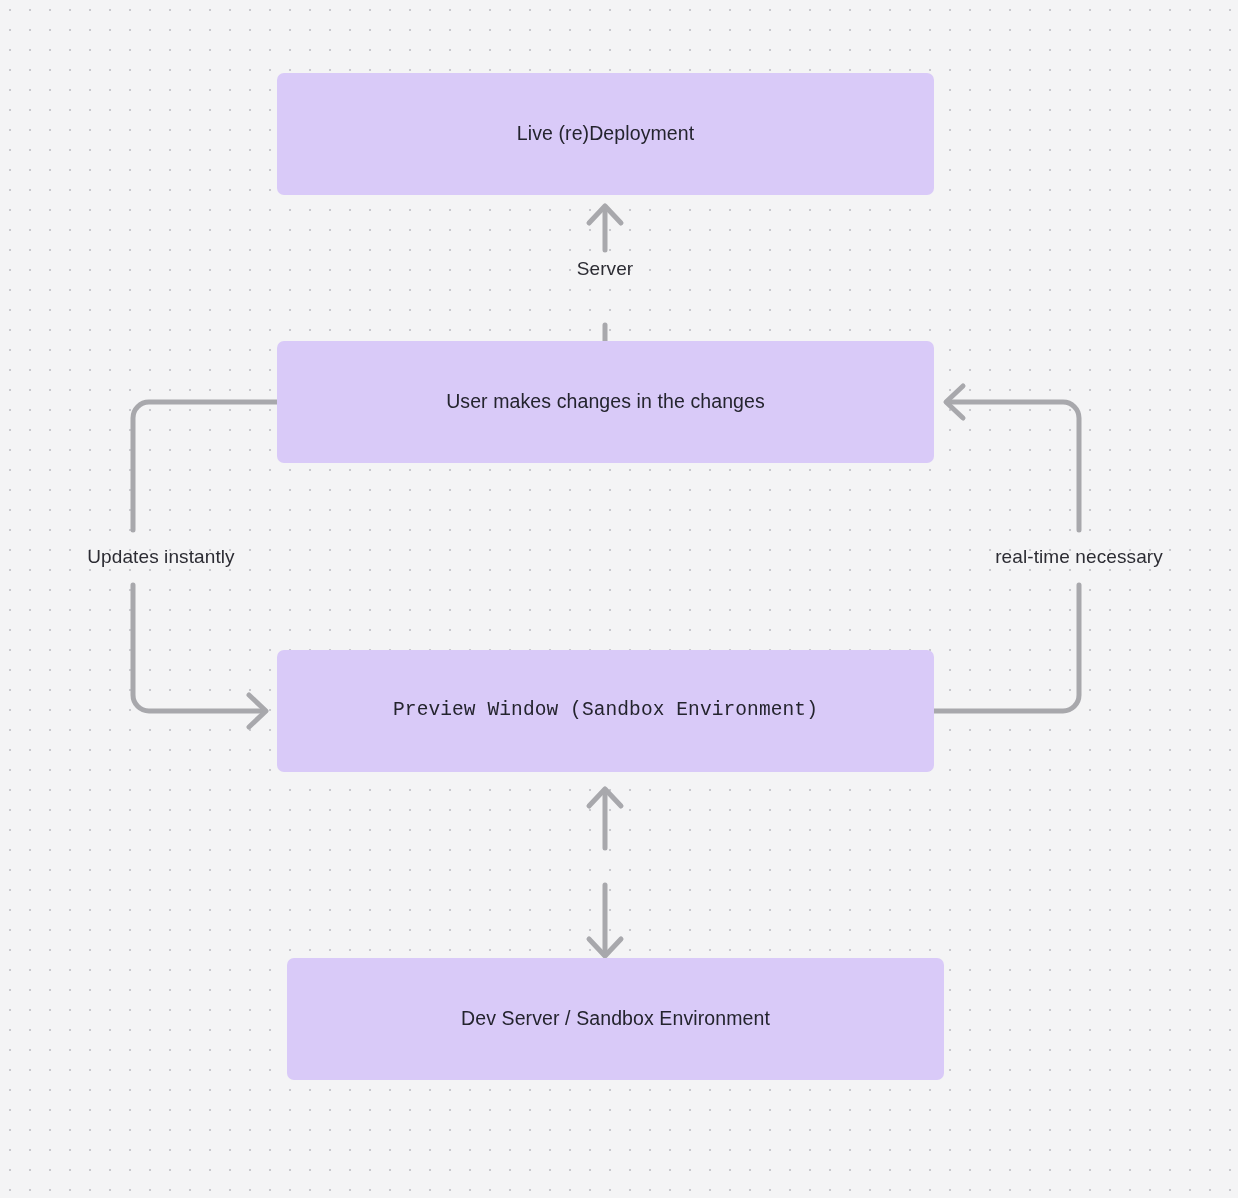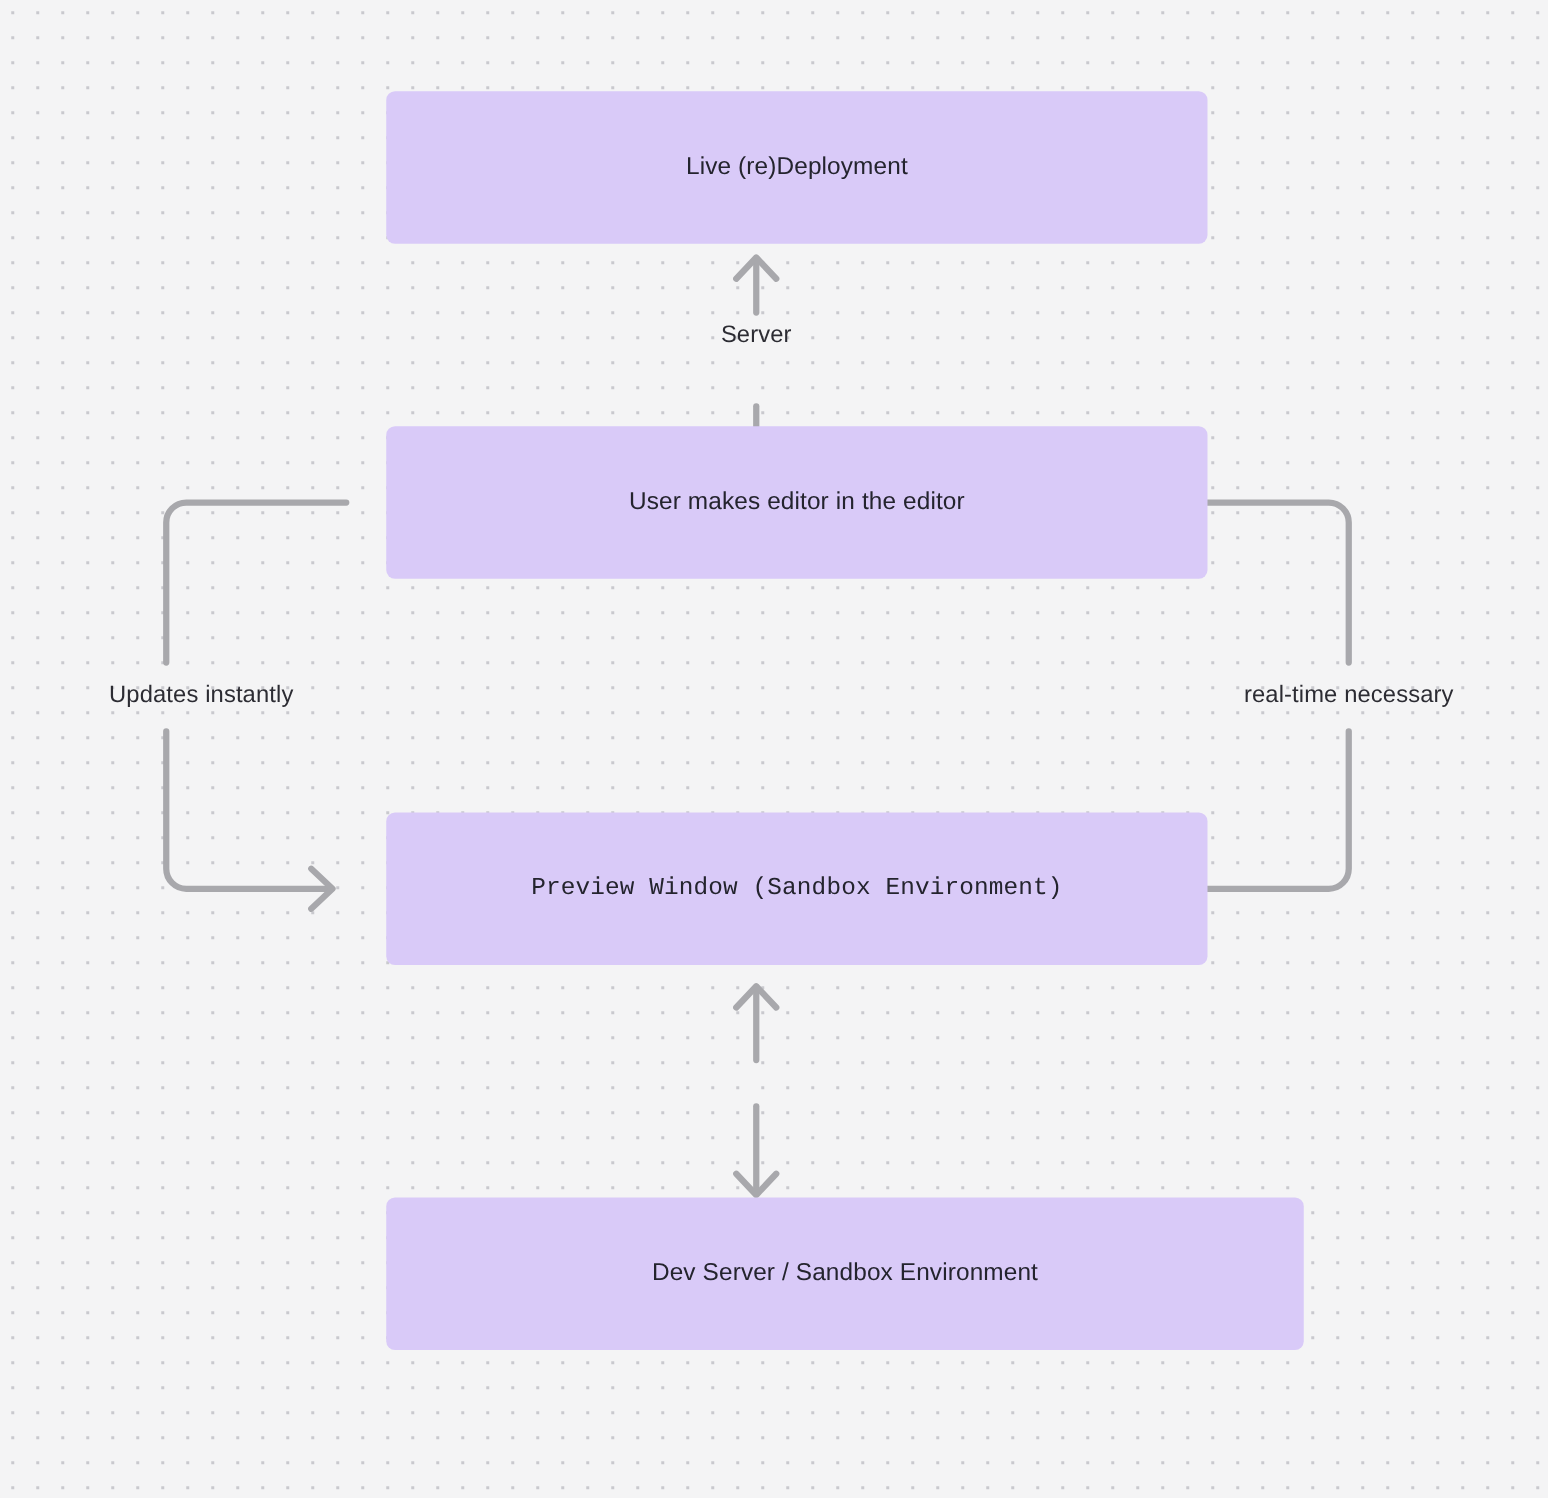--- a/index.html
+++ b/index.html
@@ -37,21 +37,20 @@
   .node {
     position: absolute;
     box-sizing: border-box;
     background: #d9caf8;
     border-radius: 7px;
     display: flex;
     align-items: center;
     justify-content: center;
     text-align: center;
     padding: 6px 16px;
-    margin-left: 32px;
   }
   .node-label {
     font-size: 19.5px;
     line-height: 1.3;
     color: #24242e;
     letter-spacing: 0.1px;
     white-space: nowrap;
   }
 
   .edge-label {
@@ -97,28 +96,28 @@
       </g>
 
     </g>
   </svg>
 
   <div class="node" style="left:277px; top:73px; width:657px; height:122px;">
     <span class="node-label">Live (re)Deployment</span>
   </div>
 
   <div class="node" style="left:277px; top:341px; width:657px; height:122px;">
-    <span class="node-label">User makes editor in the editor</span>
+    <span class="node-label">User makes changes in the changes</span>
   </div>
 
   <div class="node" style="left:277px; top:650px; width:657px; height:122px;font-family:Liberation Mono, monospace;">
     <span class="node-label">Preview Window (Sandbox Environment)</span>
   </div>
 
-  <div class="node" style="left:277px; top:958px; width:734px; height:122px;">
+  <div class="node" style="left:287px; top:958px; width:657px; height:122px;">
     <span class="node-label">Dev Server / Sandbox Environment</span>
   </div>
 
   <div class="edge-label" style="left:605px; top:269px; transform:translate(-50%,-50%);">Server</div>
 
   <div class="edge-label" style="left:133px; top:557px; transform:translate(-50%,-50%);margin-left:28px;">Updates instantly</div>
 
   <div class="edge-label" style="left:1079px; top:557px; transform:translate(-50%,-50%);">real-time necessary</div>
 
 

